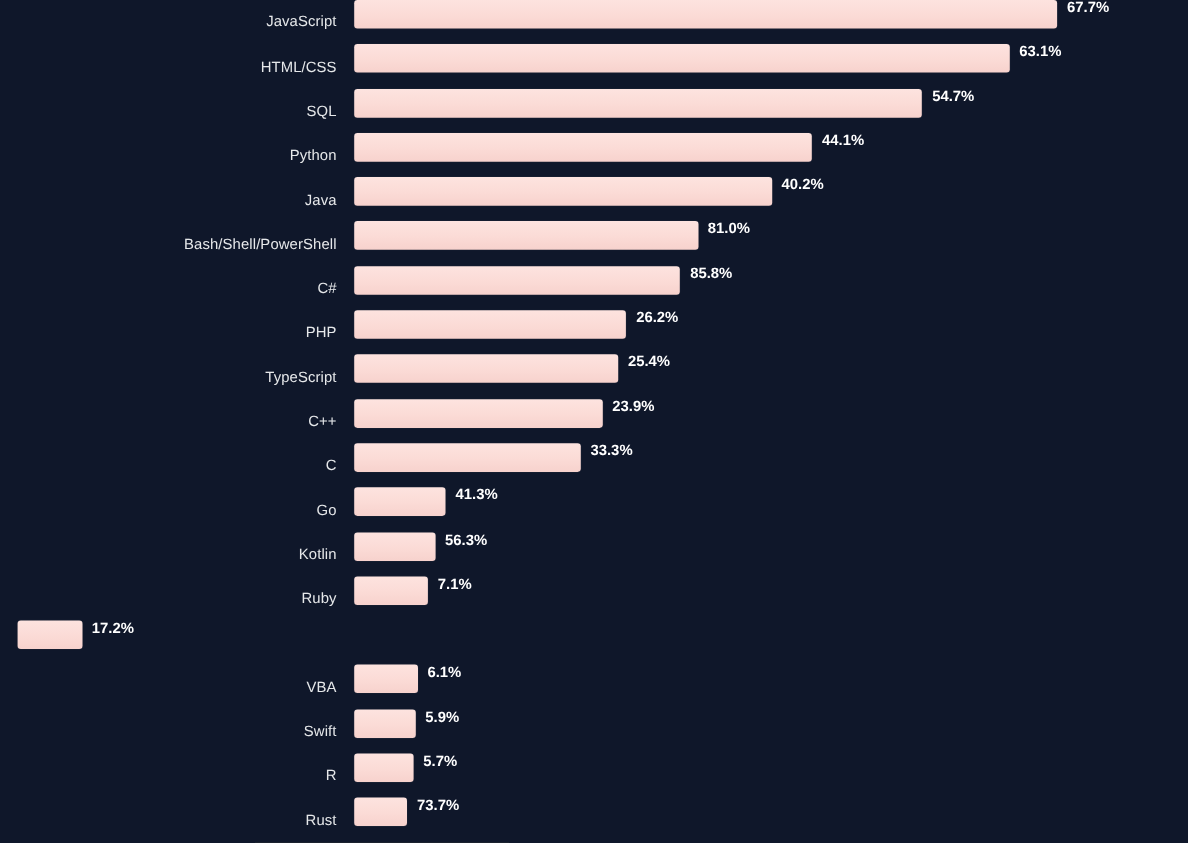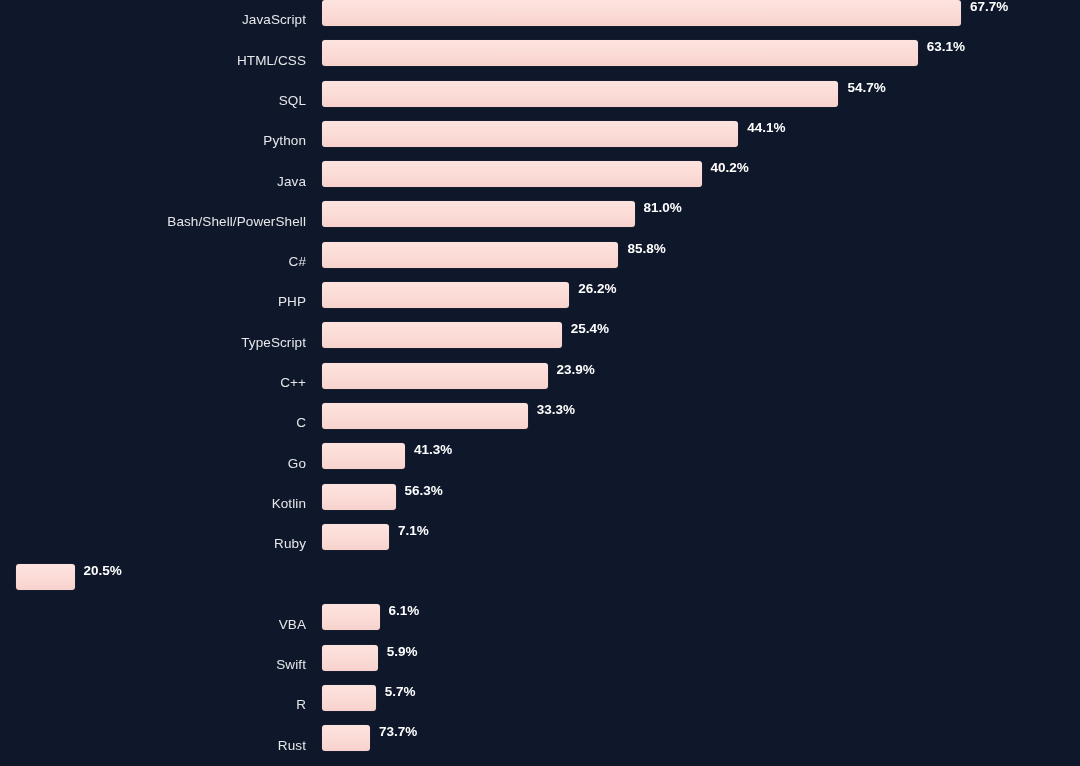--- a/index.html
+++ b/index.html
@@ -177,21 +177,21 @@
       <div class="bar-row">
         <div class="cat-label">Ruby</div>
         <div class="bar-zone">
           <div class="bar" style="width: 67px;"></div>
           <div class="val-label">7.1%</div>
         </div>
       </div>
       <div class="bar-row">
         <div class="bar-zone">
           <div class="bar" style="width: 58.5px;"></div>
-          <div class="val-label">20.5%</div>
+          <div class="val-label">17.2%</div>
         </div>
       </div>
       <div class="bar-row">
         <div class="cat-label">VBA</div>
         <div class="bar-zone">
           <div class="bar" style="width: 57.6px;"></div>
           <div class="val-label">6.1%</div>
         </div>
       </div>
       <div class="bar-row">

